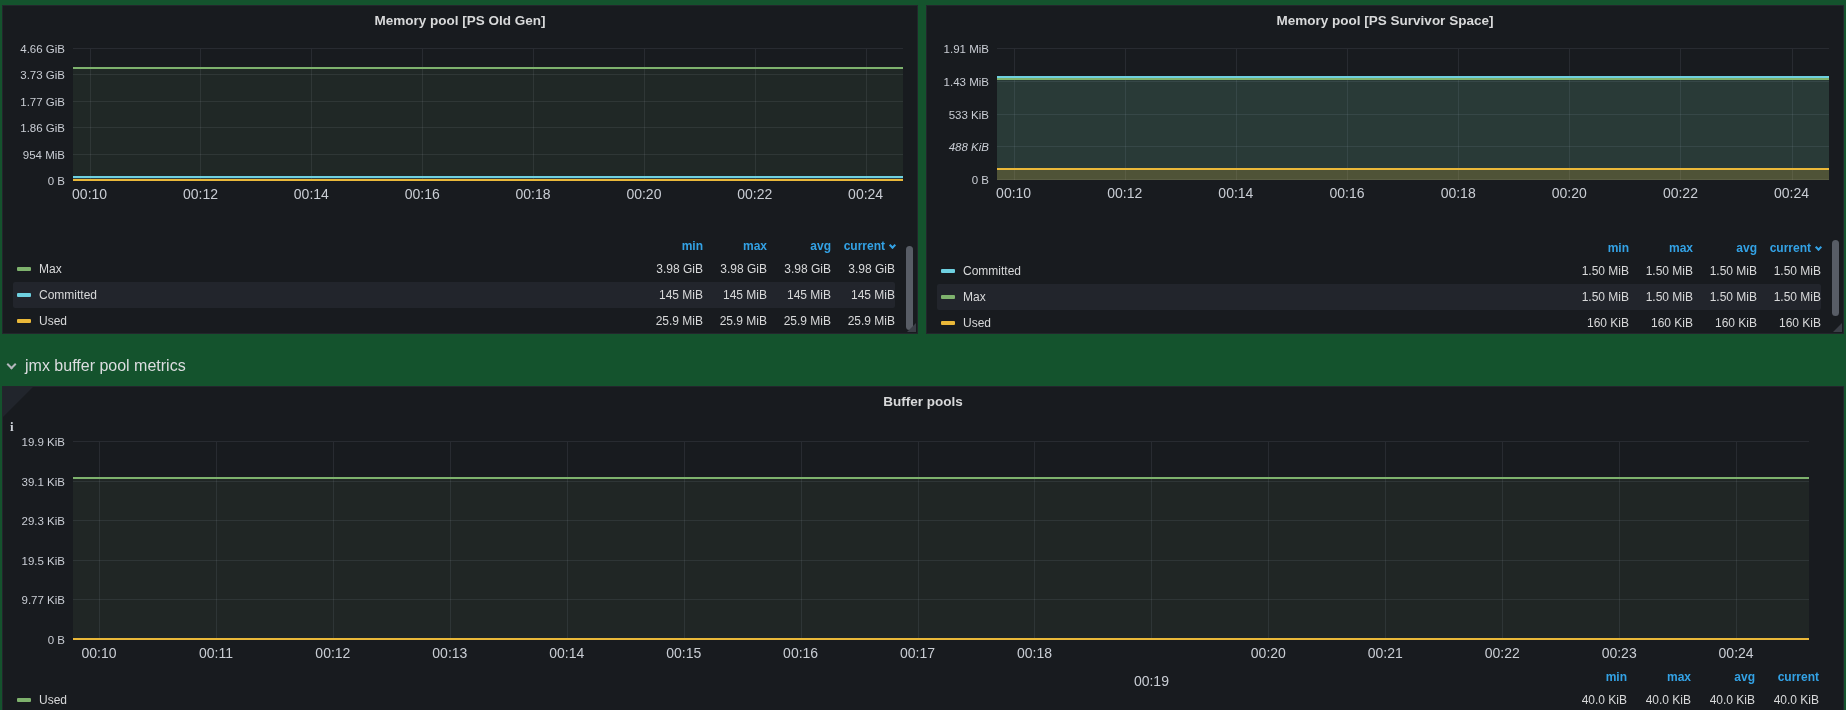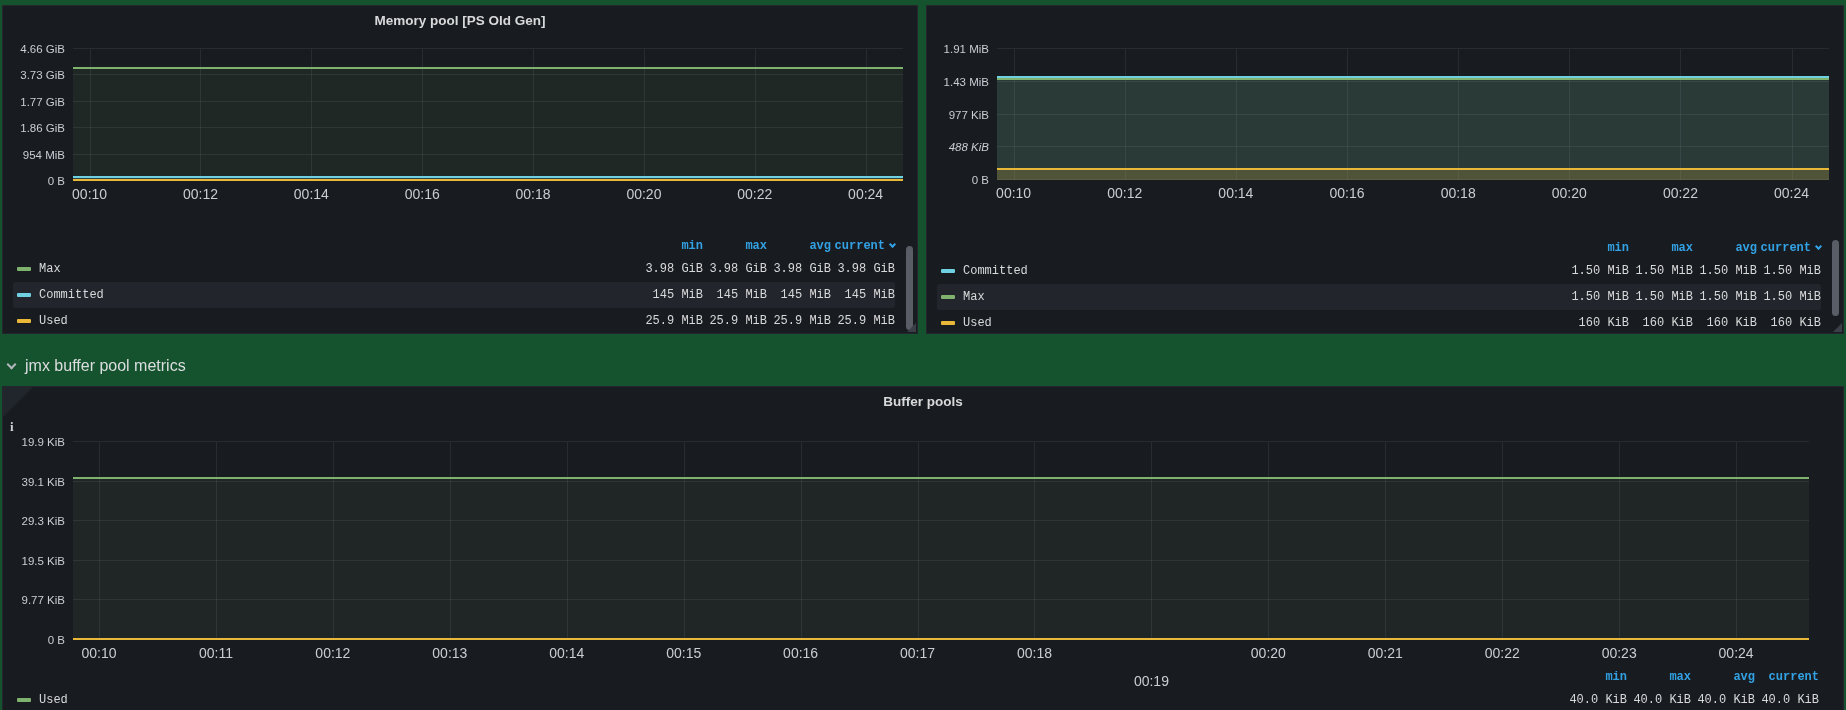--- a/index.html
+++ b/index.html
@@ -27,21 +27,21 @@
     font-size:11.5px; color:#c9cdd4; line-height:14px;
   }
   .x-tick-label {
     position:absolute; top:calc(100% + 5px); transform:translateX(-50%);
     font-size:14px; color:#c9cdd4; white-space:nowrap;
   }
   .series-fill { position:absolute; left:0; right:0; bottom:0; }
   .series-line { position:absolute; left:0; right:0; height:2px; }
   
   .legend { position:absolute; font-size:12px; }
-  .lhead, .lrow { display:grid; grid-template-columns:1fr 64px 64px 64px 64px; align-items:center;font-family:Liberation Mono, monospace; }
+  .lhead, .lrow { display:grid; grid-template-columns:1fr 64px 64px 64px 64px; align-items:center; }
   .lhead { height:20px; }
   .lrow { height:26px; border-radius:2px; }
   .lrow.hl { background:#22252c; }
   .lh { text-align:right; color:#33a2e5; font-weight:700; white-space:nowrap; }
   .lval { text-align:right; color:#d8d9da; white-space:nowrap; }
   .lname { display:flex; align-items:center; gap:8px; color:#d8d9da; cursor:pointer; }
   .swatch { display:inline-block; width:14px; height:4px; border-radius:1px; margin-left:4px; }
   .chev {
     display:inline-block; width:5px; height:5px; margin-left:5px;
     border-right:2px solid #33a2e5; border-bottom:2px solid #33a2e5;
@@ -154,27 +154,28 @@
           <div class="lval">25.9 MiB</div>
           <div class="lval">25.9 MiB</div>
           <div class="lval">25.9 MiB</div>
         </div>
       </div>
     <div class="scroll-thumb" style="right:4px; top:240px; height:84px;"></div>
     <div class="resize-corner"></div>
   </div>
 
   <div class="panel" style="left:926px; top:5px; width:918px; height:329px;">
+    <div class="panel-title">Memory pool [PS Survivor Space]</div>
     <div class="plot" style="left:70px; top:43px; width:832px; height:131px;">
         <div class="gridline-y" style="bottom: 0%;"></div>
         <div class="y-tick-label" style="bottom: calc(0% - 7px);">0 B</div>
         <div class="gridline-y" style="bottom: 25%;"></div>
         <div class="y-tick-label" style="bottom: calc(25% - 7px); font-style: italic;">488 KiB</div>
         <div class="gridline-y" style="bottom: 50%;"></div>
-        <div class="y-tick-label" style="bottom: calc(50% - 7px);">977 KiB</div>
+        <div class="y-tick-label" style="bottom: calc(50% - 7px);">533 KiB</div>
         <div class="gridline-y" style="bottom: 75%;"></div>
         <div class="y-tick-label" style="bottom: calc(75% - 7px);">1.43 MiB</div>
         <div class="gridline-y" style="bottom: 100%;"></div>
         <div class="y-tick-label" style="bottom: calc(100% - 7px);">1.91 MiB</div>
         <div class="gridline-x" style="left: 2%;"></div>
         <div class="x-tick-label" style="left: 2%;">00:10</div>
         <div class="gridline-x" style="left: 15.3571%;"></div>
         <div class="x-tick-label" style="left: 15.3571%;">00:12</div>
         <div class="gridline-x" style="left: 28.7143%;"></div>
         <div class="x-tick-label" style="left: 28.7143%;">00:14</div>

